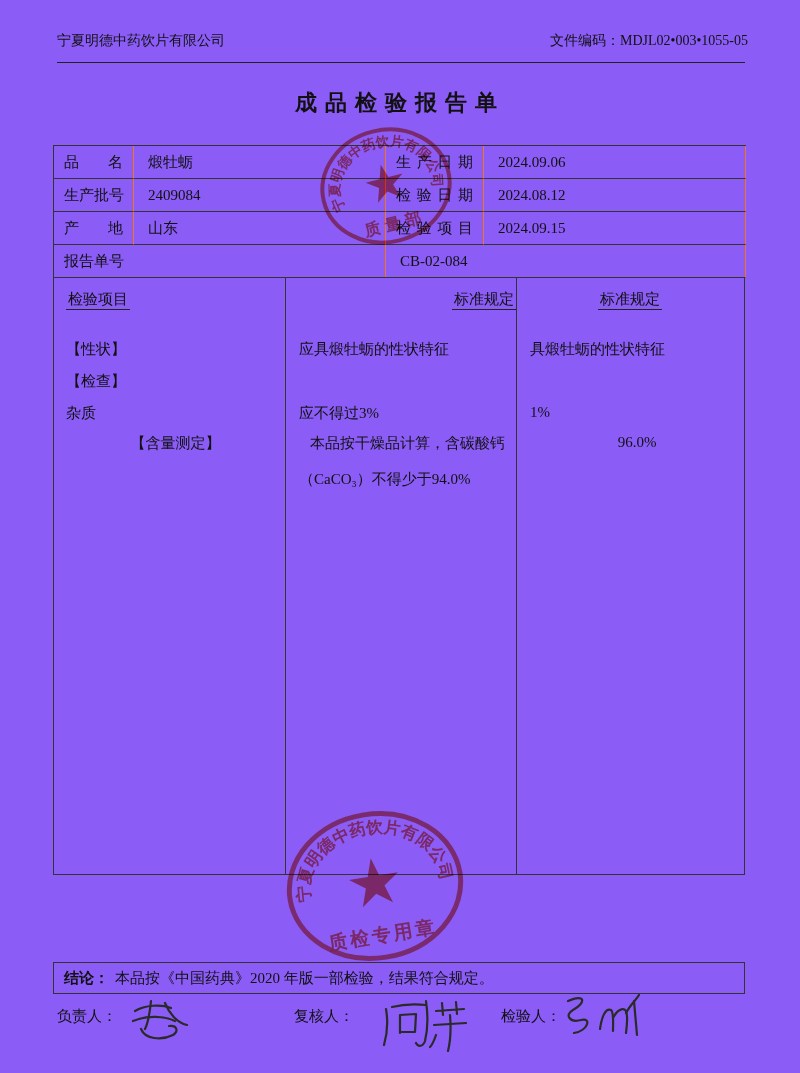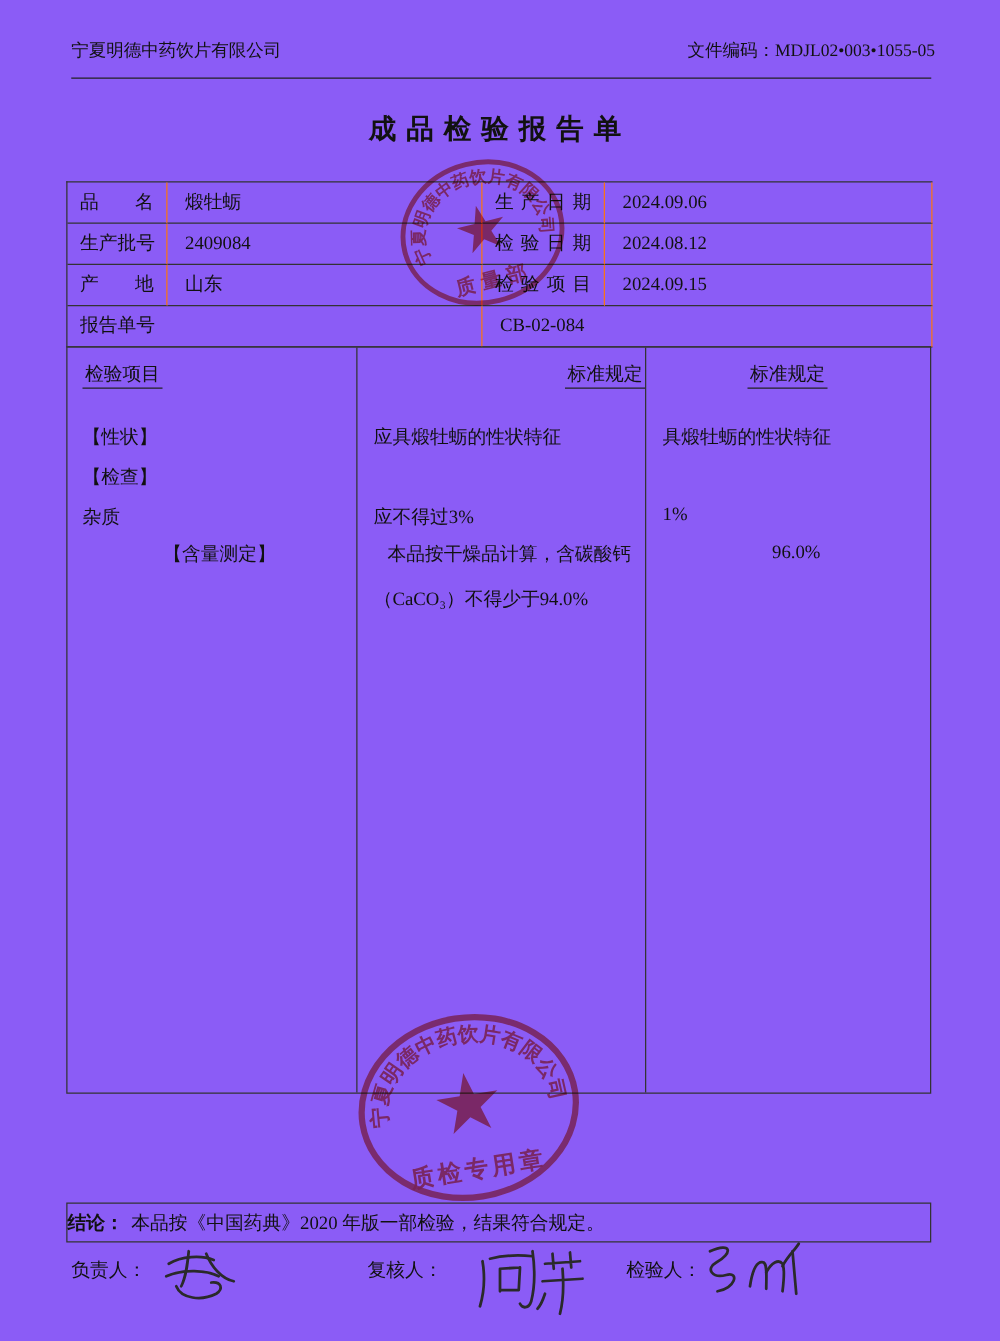--- a/index.html
+++ b/index.html
@@ -36,21 +36,21 @@
   .h3 { position:absolute; left:462px; width:228px; text-align:center; }
   .insp-hdr .u { border-bottom:1px solid #222; padding:0 2px 2px 2px; }
   .insp-row { position:absolute; left:0; width:690px; display:grid;
               grid-template-columns:231px 231px 228px; }
   .insp-row .c1 { padding-left:12px; } .insp-row .c2 { padding-left:14px; }
   .insp-row .c3 { padding-left:14px; }
   .r0 { top:62px; } .r1 { top:94px; } .r2 { top:126px; } .r3 { top:156px;text-align:center; } .r4 { top:192px; }
   
   .concl { position:absolute; left:53px; top:962px; width:692px; height:32px;
            border:1px solid #333; box-sizing:border-box; display:flex; align-items:center;
-           font-size:15px; }
+           padding-left:10px; font-size:15px; }
   .concl b { margin-right:6px; }
   
   .footer { position:absolute; left:53px; top:1003px; width:692px; height:60px; font-size:15px; }
   .flabel { position:absolute; top:4px; }
   .fl1 { left:4px; } .fl2 { left:241px;text-align:right; } .fl3 { left:448px; }
   .sig { position:absolute; }
   .sig path { stroke:#2a2a2a; stroke-width:2.2; fill:none;
               stroke-linecap:round; stroke-linejoin:round; }
   .s1 { left:68px; top:-8px; } .s2 { left:323px; top:-8px; } .s3 { left:503px; top:-16px; }
   

